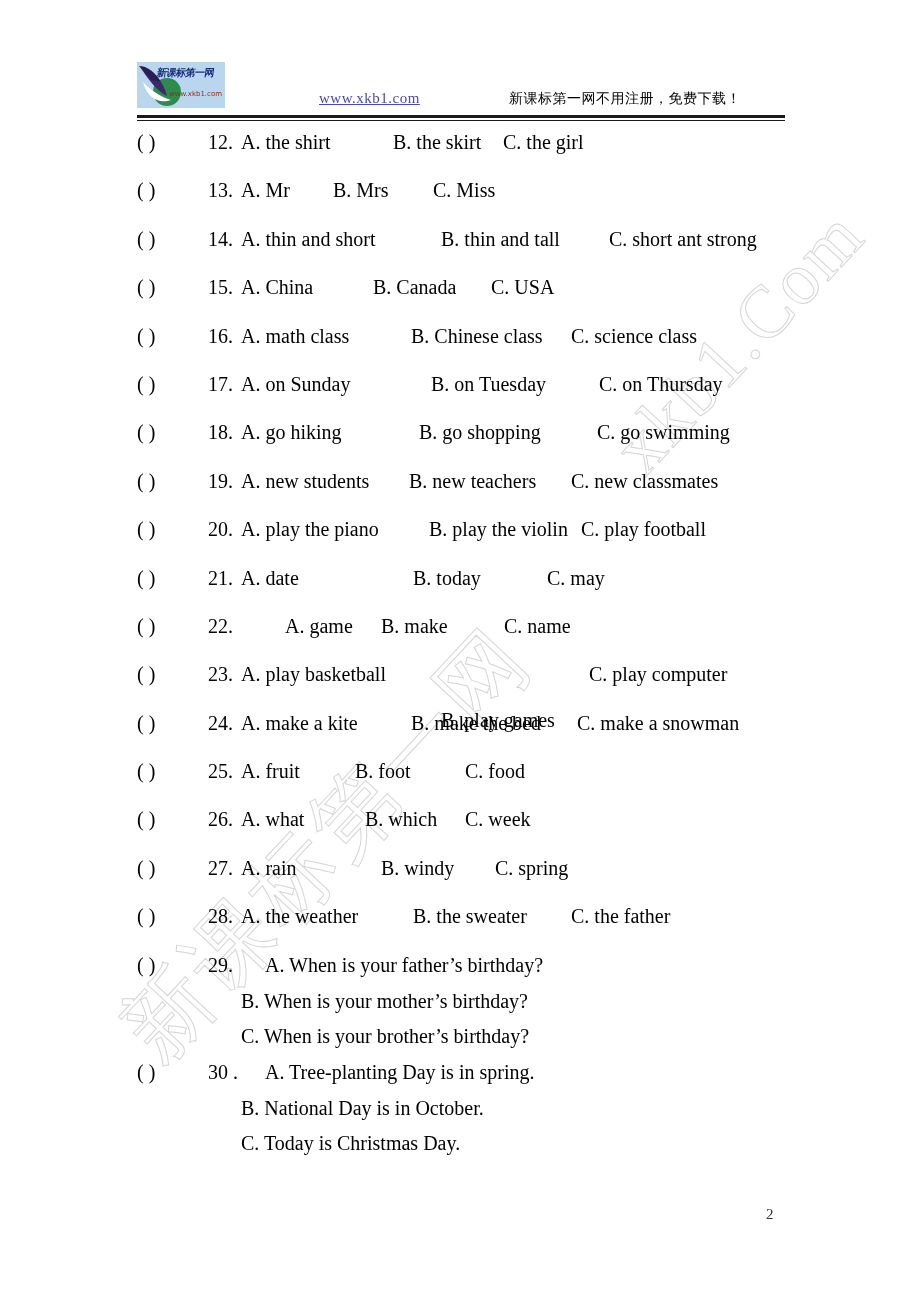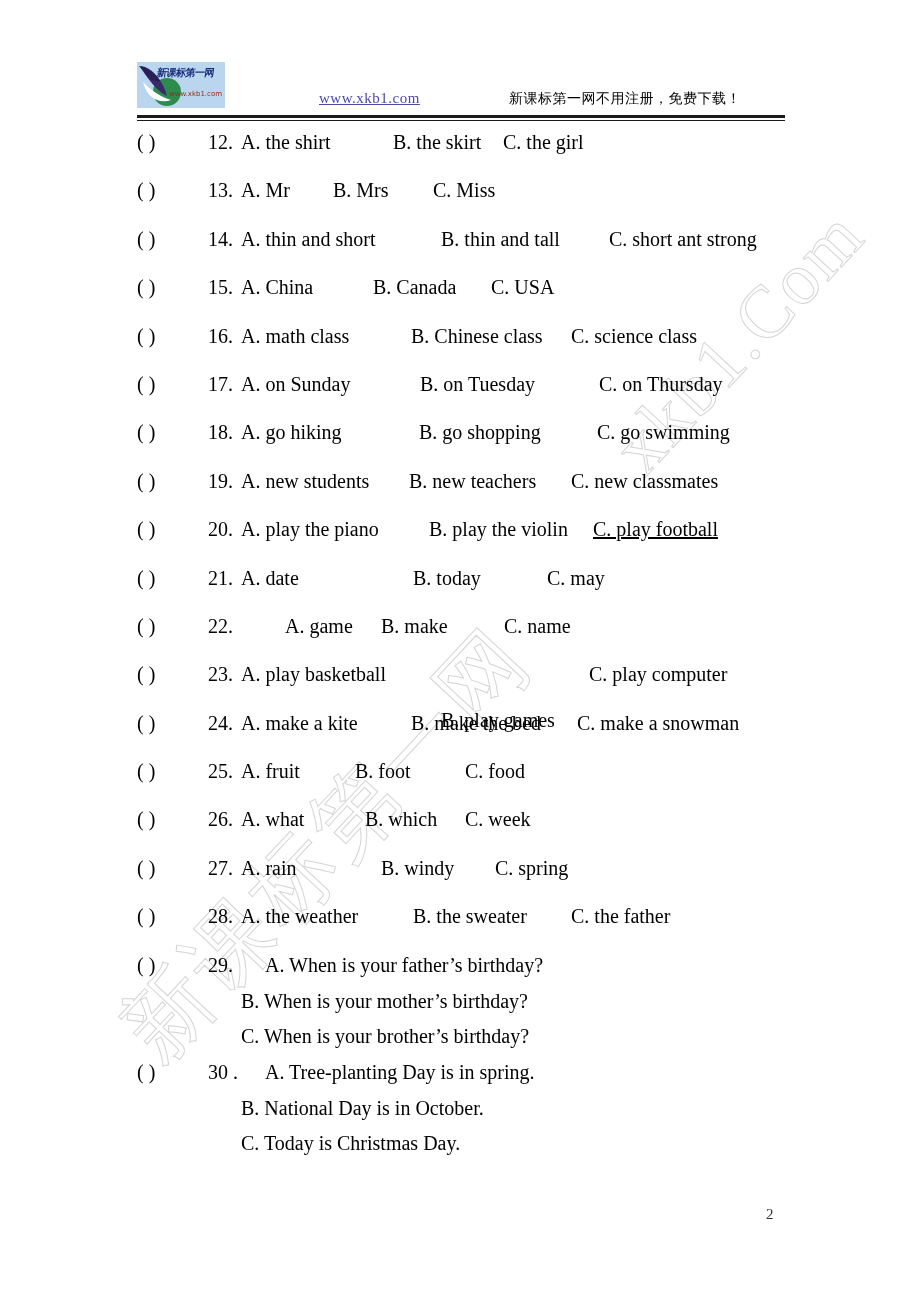--- a/index.html
+++ b/index.html
@@ -206,24 +206,24 @@
     </div>
   </div>
   <div class="hrule"></div>
 
   <div class="qlist" id="qlist">
       <div class="qrow"><span class="paren">(        )</span><span class="qnum">12.</span><span class="opt" style="position: absolute; left: 104px; top: 0px;">A. the shirt</span><span class="opt" style="position: absolute; left: 256px; top: 0px;">B. the skirt</span><span class="opt" style="position: absolute; left: 366px; top: 0px;">C. the girl</span></div>
       <div class="qrow"><span class="paren">(        )</span><span class="qnum">13.</span><span class="opt" style="position: absolute; left: 104px; top: 0px;">A. Mr</span><span class="opt" style="position: absolute; left: 196px; top: 0px;">B. Mrs</span><span class="opt" style="position: absolute; left: 296px; top: 0px;">C. Miss</span></div>
       <div class="qrow"><span class="paren">(        )</span><span class="qnum">14.</span><span class="opt" style="position: absolute; left: 104px; top: 0px;">A. thin and short</span><span class="opt" style="position: absolute; left: 304px; top: 0px;">B. thin and tall</span><span class="opt" style="position: absolute; left: 472px; top: 0px;">C. short ant strong</span></div>
       <div class="qrow"><span class="paren">(        )</span><span class="qnum">15.</span><span class="opt" style="position: absolute; left: 104px; top: 0px;">A. China</span><span class="opt" style="position: absolute; left: 236px; top: 0px;">B. Canada</span><span class="opt" style="position: absolute; left: 354px; top: 0px;">C. USA</span></div>
       <div class="qrow"><span class="paren">(        )</span><span class="qnum">16.</span><span class="opt" style="position: absolute; left: 104px; top: 0px;">A. math class</span><span class="opt" style="position: absolute; left: 274px; top: 0px;">B. Chinese class</span><span class="opt" style="position: absolute; left: 434px; top: 0px;">C. science class</span></div>
-      <div class="qrow"><span class="paren">(        )</span><span class="qnum">17.</span><span class="opt" style="position: absolute; left: 104px; top: 0px;">A. on Sunday</span><span class="opt" style="position: absolute; left: 283px; top: 0px;">B. on Tuesday</span><span class="opt" style="position: absolute; left: 462px; top: 0px;">C. on Thursday</span></div>
+      <div class="qrow"><span class="paren">(        )</span><span class="qnum">17.</span><span class="opt" style="position: absolute; left: 104px; top: 0px;">A. on Sunday</span><span class="opt" style="position: absolute; left: 294px; top: 0px;">B. on Tuesday</span><span class="opt" style="position: absolute; left: 462px; top: 0px;">C. on Thursday</span></div>
       <div class="qrow"><span class="paren">(        )</span><span class="qnum">18.</span><span class="opt" style="position: absolute; left: 104px; top: 0px;">A. go hiking</span><span class="opt" style="position: absolute; left: 282px; top: 0px;">B. go shopping</span><span class="opt" style="position: absolute; left: 460px; top: 0px;">C. go swimming</span></div>
       <div class="qrow"><span class="paren">(        )</span><span class="qnum">19.</span><span class="opt" style="position: absolute; left: 104px; top: 0px;">A.   new students</span><span class="opt" style="position: absolute; left: 272px; top: 0px;">B.   new teachers</span><span class="opt" style="position: absolute; left: 434px; top: 0px;">C.   new classmates</span></div>
-      <div class="qrow"><span class="paren">(        )</span><span class="qnum">20.</span><span class="opt" style="position: absolute; left: 104px; top: 0px;">A. play the piano</span><span class="opt" style="position: absolute; left: 292px; top: 0px;">B. play the violin</span><span class="opt" style="position: absolute; left: 456px; top: 0px; text-decoration: underline;">C. play football</span></div>
+      <div class="qrow"><span class="paren">(        )</span><span class="qnum">20.</span><span class="opt" style="position: absolute; left: 104px; top: 0px;">A. play the piano</span><span class="opt" style="position: absolute; left: 292px; top: 0px;">B. play the violin</span><span class="opt" style="position: absolute; left: 444px; top: 0px;">C. play football</span></div>
       <div class="qrow"><span class="paren">(        )</span><span class="qnum">21.</span><span class="opt" style="position: absolute; left: 104px; top: 0px;">A.   date</span><span class="opt" style="position: absolute; left: 276px; top: 0px;">B. today</span><span class="opt" style="position: absolute; left: 410px; top: 0px;">C.   may</span></div>
       <div class="qrow"><span class="paren">(        )</span><span class="qnum">22.</span><span class="opt" style="position: absolute; left: 104px; top: 0px; margin-left: 44px;">A. game</span><span class="opt" style="position: absolute; left: 244px; top: 0px;">B. make</span><span class="opt" style="position: absolute; left: 367px; top: 0px;">C. name</span></div>
       <div class="qrow"><span class="paren">(        )</span><span class="qnum">23.</span><span class="opt" style="position: absolute; left: 104px; top: 0px;">A. play basketball</span><span class="opt" style="position: absolute; left: 304px; top: 0px; margin-top: 46px;">B. play games</span><span class="opt" style="position: absolute; left: 452px; top: 0px;">C. play computer</span></div>
       <div class="qrow"><span class="paren">(        )</span><span class="qnum">24.</span><span class="opt" style="position: absolute; left: 104px; top: 0px;">A. make a kite</span><span class="opt" style="position: absolute; left: 274px; top: 0px;">B. make the bed</span><span class="opt" style="position: absolute; left: 440px; top: 0px;">C. make a snowman</span></div>
       <div class="qrow"><span class="paren">(        )</span><span class="qnum">25.</span><span class="opt" style="position: absolute; left: 104px; top: 0px;">A. fruit</span><span class="opt" style="position: absolute; left: 218px; top: 0px;">B. foot</span><span class="opt" style="position: absolute; left: 328px; top: 0px;">C. food</span></div>
       <div class="qrow"><span class="paren">(        )</span><span class="qnum">26.</span><span class="opt" style="position: absolute; left: 104px; top: 0px;">A. what</span><span class="opt" style="position: absolute; left: 228px; top: 0px;">B. which</span><span class="opt" style="position: absolute; left: 328px; top: 0px;">C. week</span></div>
       <div class="qrow"><span class="paren">(        )</span><span class="qnum">27.</span><span class="opt" style="position: absolute; left: 104px; top: 0px;">A. rain</span><span class="opt" style="position: absolute; left: 244px; top: 0px;">B. windy</span><span class="opt" style="position: absolute; left: 358px; top: 0px;">C. spring</span></div>
       <div class="qrow"><span class="paren">(        )</span><span class="qnum">28.</span><span class="opt" style="position: absolute; left: 104px; top: 0px;">A. the weather</span><span class="opt" style="position: absolute; left: 276px; top: 0px;">B. the sweater</span><span class="opt" style="position: absolute; left: 434px; top: 0px;">C. the father</span></div>
       <div class="qrow qrow-tall"><span class="paren">(        )</span><span class="qnum">29.</span><span class="opt" style="position: absolute; left: 128px; top: 0px;">A. When is your father’s birthday?</span></div>
       <div class="sub-line">B. When is your mother’s birthday?</div>

